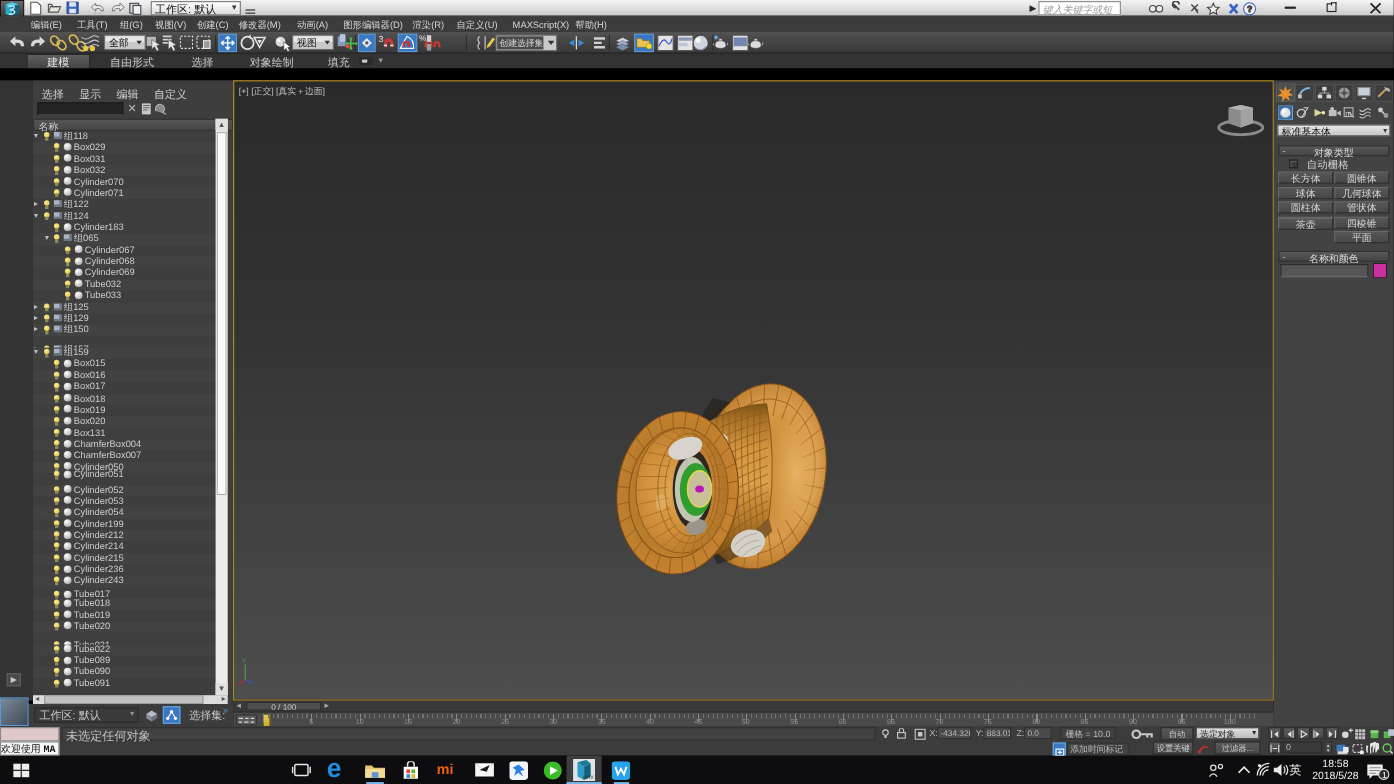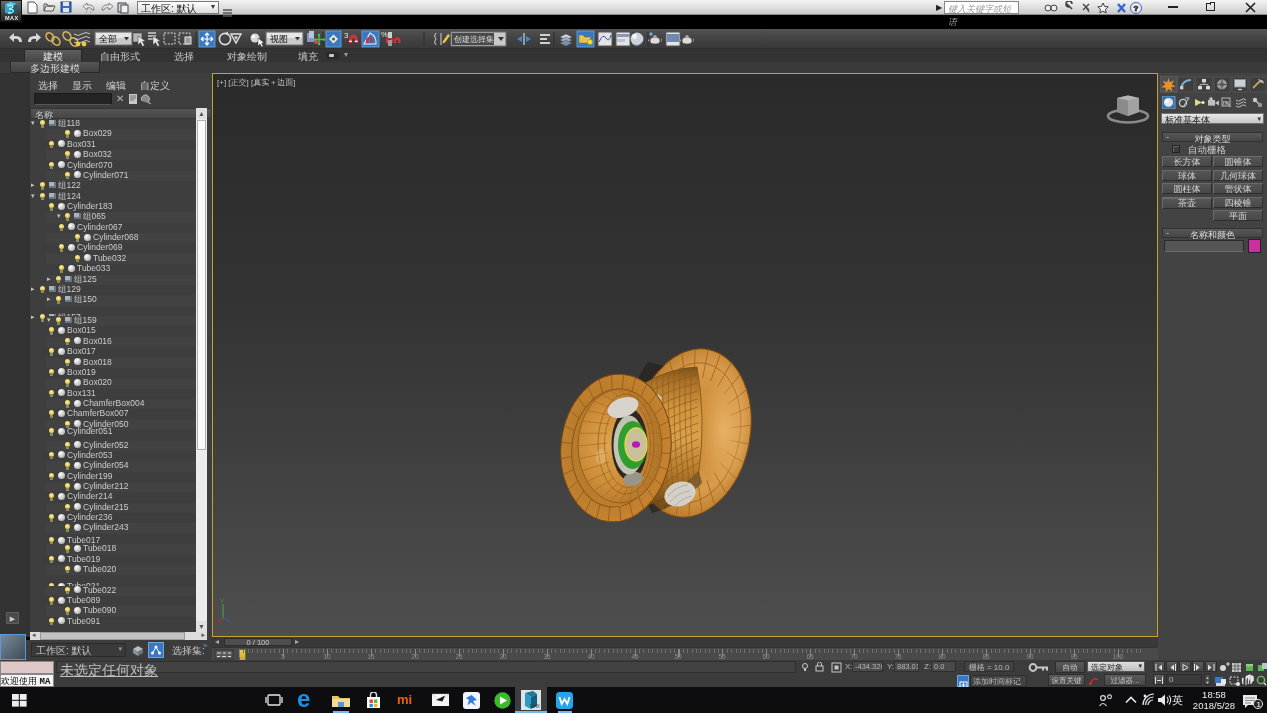--- a/index.html
+++ b/index.html
@@ -29,21 +29,21 @@
   background:linear-gradient(#2a2a2a,#333333 40%,#4e4e4e); border:1px solid #c8a22c; }
 #cmdpanel { left:1158px; top:73px; width:109px; height:587px; background:#434343; }
 
 #trackbar { left:212px; top:637px; width:946px; height:10px; background:#393939; }
 #rulerrow { left:212px; top:647px; width:946px; height:13px; background:#444444; }
 #wsrow { left:0px; top:640px; width:212px; height:20px; background:#3c3c3c; }
 #statusbar { left:0; top:660px; width:1267px; height:27px; background:#3c3c3c; }
 #taskbar { left:0; top:687px; width:1267px; height:26px; background:#0d0d0f; }
 
 .trow { position:absolute; left:0; width:166px; height:10.4px; font-size:8.5px; }
-.trowa { background:#424242;margin-left:16px; }
+.trowa { background:#424242; }
 .trow i,.trow b { position:absolute; font-style:normal; font-weight:normal; }
 .ar { color:#c0c0c0; font-size:7px; top:0px; }
 .bulb { top:1px; width:5px; height:5px; border-radius:50%; background:radial-gradient(circle at 40% 35%,#f8ee9a,#e0b82a); }
 .bulb::after { content:""; position:absolute; left:1px; top:4.5px; width:3px; height:3px; background:#8a8a5a; }
 .sph { top:0.5px; width:7px; height:7px; border-radius:50%; background:radial-gradient(circle at 35% 30%,#ffffff,#9a9a9a); }
 .gic { top:1px; width:7px; height:6px; background:#aab4be; box-shadow:inset -2px -2px 0 #6a7684; }
 .nm { color:#cccccc; top:-1px; white-space:nowrap; }
 
 .rollhead { width:101px; height:10px; background:linear-gradient(#585858,#454545); border:1px solid #313131; color:#dcdcdc; font-size:9px; text-align:center; }
 .rollhead i { position:absolute; left:3px; top:-1px; font-style:normal; color:#bbb; }
@@ -110,20 +110,34 @@
       </g>
     </svg>
 
     <div class="abs" style="left:1168px;top:6px;width:10px;height:2px;background:#222"></div>
     <div class="abs" style="left:1206px;top:3px;width:9px;height:8px;border:1.5px solid #222"></div>
     <div class="abs" style="left:1210px;top:2px;width:5px;height:3px;border:1px solid #222;border-bottom:none;background:#eee"></div>
     <svg class="abs" style="left:1245px;top:2px" width="11" height="11">
         <path d="M1 1 L10 10 M10 1 L1 10" stroke="#222" stroke-width="1.6"></path>
       </svg>
   </div>
+  <div class="abs" id="menubar">
+    <span style="left:28px">编辑(E)</span>
+      <span style="left:70px">工具(T)</span>
+      <span style="left:109px">组(G)</span>
+      <span style="left:141px">视图(V)</span>
+      <span style="left:179px">创建(C)</span>
+      <span style="left:217px">修改器(M)</span>
+      <span style="left:270px">动画(A)</span>
+      <span style="left:312px">图形编辑器(D)</span>
+      <span style="left:375px">渲染(R)</span>
+      <span style="left:415px">自定义(U)</span>
+      <span style="left:466px">MAXScript(X)</span>
+      <span style="left:523px">帮助(H)</span>
+  </div>
   <div class="abs" id="toolbar">
   <svg width="1267" height="20" viewBox="0 0 1267 20">
 
     <path d="M22 13 q0 -7 -8 -6 l0 -3 -5 4.5 5 4.5 0 -3 q5 -1 5 3 z" fill="#d8d8d8"></path>
     <path d="M28 13 q0 -7 8 -6 l0 -3 5 4.5 -5 4.5 0 -3 q-5 -1 -5 3 z" fill="#d8d8d8"></path>
     <path d="M50 3 v14" stroke="#2c2c2c"></path>
         <path d="M51 3 v14" stroke="#555"></path>
 
     <g stroke="#d8b75a" stroke-width="1.6" fill="none">
       <ellipse cx="50" cy="8" rx="3.4" ry="4.6" transform="rotate(-40 50 8)"></ellipse>
@@ -254,23 +268,20 @@
   <div class="abs" id="ribbontabs">
     <div class="abs" style="left:24px;top:0;width:58px;height:13px;background:linear-gradient(#5e5e5e,#454545);border:1px solid #282828;border-bottom:none;color:#e8e8e8;text-align:center;">建模</div>
     <span class="abs" style="left:100px;top:1px;">自由形式</span>
     <span class="abs" style="left:174px;top:1px;">选择</span>
     <span class="abs" style="left:227px;top:1px;">对象绘制</span>
     <span class="abs" style="left:298px;top:1px;">填充</span>
     <div class="abs" style="left:326px;top:3px;width:13px;height:7px;background:#2a2a2a;border-radius:2px;">
         <div style="position:absolute;left:3px;top:2px;width:5px;height:3px;background:#c8c8c8;border-radius:1px;"></div>
       </div>
     <span class="abs" style="left:344px;top:1px;color:#999;font-size:8px;">▾</span>
-  </div>
-  <div class="abs" id="ribbonrow">
-    <div class="abs" style="left:10px;top:0px;width:90px;height:11px;background:linear-gradient(#565656,#424242);border:1px solid #2a2a2a;border-top:none;color:#d8d8d8;font-size:10px;text-align:center;">多边形建模</div>
   </div>
   <div class="abs" id="leftstrip">
       <div class="abs" style="left:6px;top:539px;width:13px;height:12px;background:#4a4a4a;border:1px solid #5e5e5e;color:#ccc;font-size:7px;text-align:center;line-height:12px;">▶</div>
     </div>
 <div class="abs" id="explorer">
 <div class="abs" style="left:8px;top:6px;font-size:10px;color:#d0d0d0;"><span>选择</span><span style="margin-left:14px">显示</span><span style="margin-left:14px">编辑</span><span style="margin-left:14px">自定义</span></div>
 <div class="abs" style="left:4px;top:20px;width:78px;height:12px;background:#242424;border:1px solid #1a1a1a;border-bottom-color:#555;"></div>
 <span class="abs" style="left:86px;top:20px;color:#b8b8b8;font-size:10px;">✕</span>
 <svg class="abs" style="left:98px;top:20px" width="26" height="12">
         <rect x="1" y="1" width="8" height="10" fill="#c8c8c8"></rect>
@@ -713,21 +724,21 @@
     <div class="abs" style="left:14px;top:72px;width:8px;height:8px;background:#3c3c3c;border:1px solid #222;box-shadow:inset 1px 1px 0 #666;"></div>
     <span class="abs" style="left:30px;top:71px;font-size:9.5px;color:#cfcfcf;">自动栅格</span>
     <div class="abs cbtn" style="left:4px;top:83px;">长方体</div>
       <div class="abs cbtn" style="left:55px;top:83px;">圆锥体</div>
     <div class="abs cbtn" style="left:4px;top:96.5px;">球体</div>
       <div class="abs cbtn" style="left:55px;top:96.5px;">几何球体</div>
     <div class="abs cbtn" style="left:4px;top:110px;">圆柱体</div>
       <div class="abs cbtn" style="left:55px;top:110px;">管状体</div>
     <div class="abs cbtn" style="left:4px;top:123.5px;">圆环</div>
       <div class="abs cbtn" style="left:55px;top:123.5px;">四棱锥</div>
-    <div class="abs cbtn" style="left:4px;top:125px;font-family:Liberation Mono, monospace;">茶壶</div>
+    <div class="abs cbtn" style="left:4px;top:125px;">茶壶</div>
       <div class="abs cbtn" style="left:55px;top:137px;">平面</div>
 
     <div class="abs rollhead" style="left:4px;top:155px;">名称和颜色<i>-</i></div>
     <div class="abs" style="left:6px;top:167px;width:80px;height:12px;background:#555;border:1px solid #2a2a2a;border-bottom-color:#6a6a6a;"></div>
     <div class="abs" style="left:90px;top:166px;width:13px;height:14px;background:#cc2fa0;border:1px solid #222;"></div>
   </div>
   <div class="abs" id="trackbar">
     <span class="abs" style="left:3px;top:0px;color:#aaa;font-size:8px;">◂</span>
     <div class="abs" style="left:12px;top:1px;width:68px;height:8px;background:#4e4e4e;border:1px solid #2c2c2c;color:#c8c8c8;font-size:7.5px;text-align:center;line-height:8px;">0 / 100</div>
     <span class="abs" style="left:83px;top:0px;color:#aaa;font-size:8px;">▸</span>
@@ -776,21 +787,21 @@
           <circle cx="3.5" cy="10" r="1.5" fill="#fff"></circle>
           <circle cx="10.5" cy="10" r="1.5" fill="#fff"></circle>
           <path d="M7 4 L3.5 10 M7 4 L10.5 10" stroke="#fff" stroke-width="1"></path>
         </svg></div>
     <span class="abs" style="left:172px;top:4px;color:#c8c8c8;font-size:10px;">选择集:</span>
     <span class="abs" style="left:203px;top:1px;color:#5a9ad8;font-size:8px;">»</span>
   </div>
   <div class="abs" id="statusbar">
     <div class="abs" style="left:0;top:1px;width:54px;height:13px;background:#dfc8c8;border:1px solid #888;"></div>
     <div class="abs" style="left:0;top:14px;width:54px;height:13px;background:#f6f6f6;border:1px solid #888;font-size:9px;color:#111;white-space:nowrap;overflow:hidden;">欢迎使用 <b style="font-family:'Liberation Mono',monospace">MA</b></div>
-    <div class="abs" style="left:56px;top:1px;width:740px;height:12px;background:#424242;border:1px solid #303030;color:#c0c0c0;font-size:14px;padding-left:3px;text-decoration:underline;">未选定任何对象</div>
+    <div class="abs" style="left:56px;top:1px;width:740px;height:12px;background:#424242;border:1px solid #303030;color:#c0c0c0;font-size:11px;padding-left:3px;">未选定任何对象</div>
 
     <svg class="abs" style="left:800px;top:2px" width="44" height="11">
       <circle cx="5" cy="4" r="2.5" fill="none" stroke="#c8c8c8"></circle>
         <path d="M4 7 h2 v2 h-2 z" fill="#c8c8c8"></path>
       <rect x="16" y="4" width="7" height="5" fill="none" stroke="#c8c8c8"></rect>
         <path d="M17.5 4 v-2 a2 2 0 0 1 4 0 v2" fill="none" stroke="#c8c8c8"></path>
       <rect x="32" y="1" width="9" height="9" fill="none" stroke="#c8c8c8"></rect>
         <rect x="34.5" y="3.5" width="4" height="4" fill="#c8c8c8"></rect>
     </svg>
     <span class="abs" style="left:845px;top:2px;color:#b8b8b8;font-size:8px;">X:</span>

